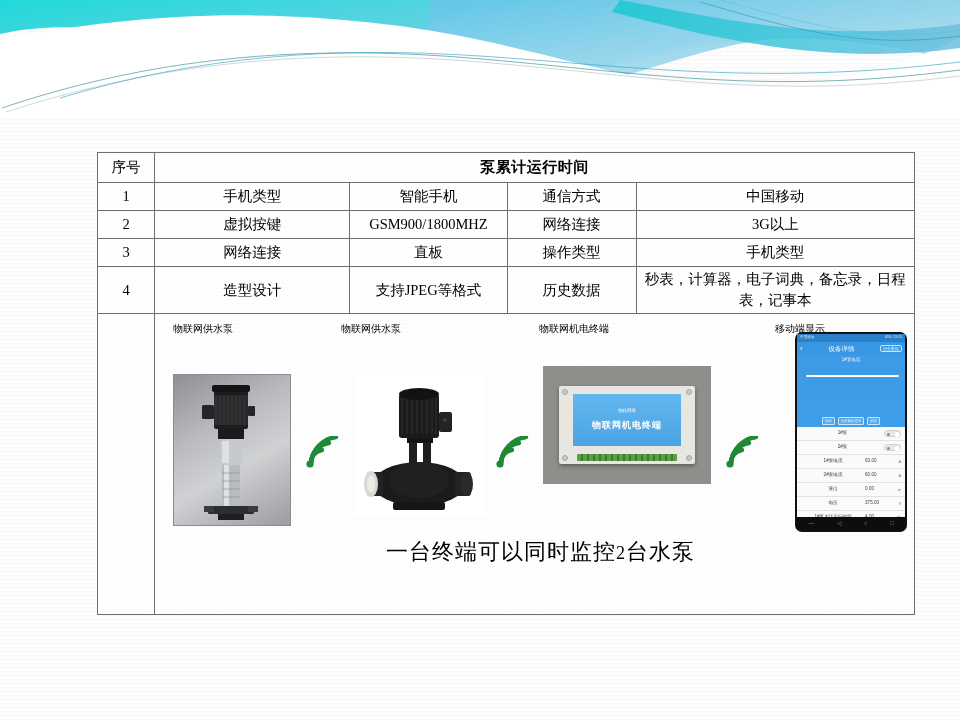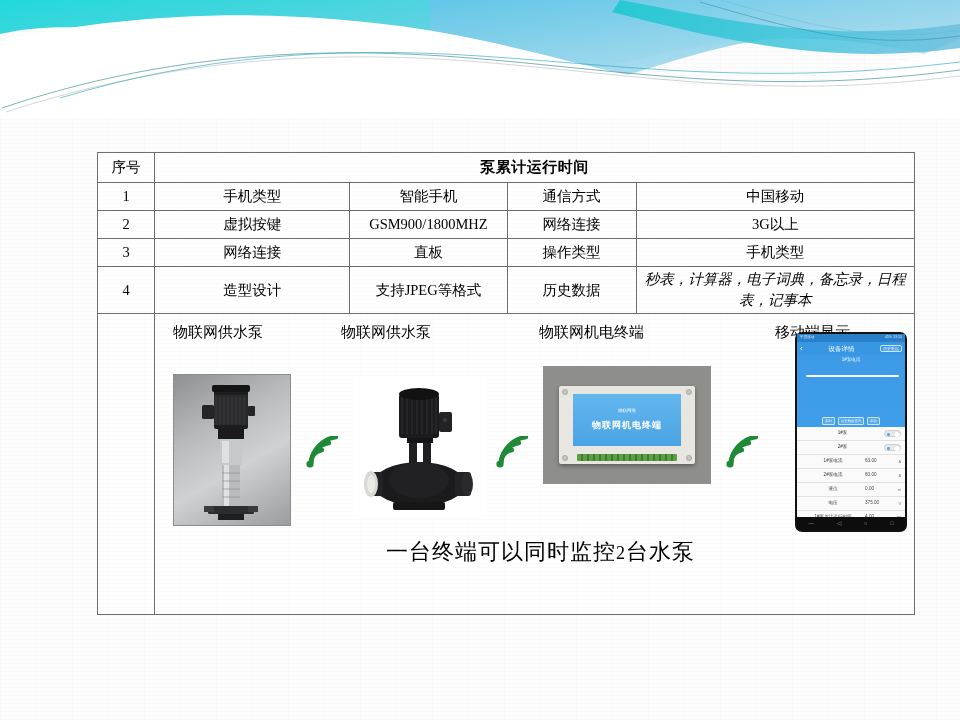--- a/index.html
+++ b/index.html
@@ -59,21 +59,21 @@
     font-size: 15px;
     letter-spacing: 0.5px;
   }
   .c-idx   { width: 58px; }
   .c-k1    { width: 200px; }
   .c-v1    { width: 158px; }
   .c-k2    { width: 132px; }
   .c-v2    { width: 285px; }
   tr.datarow td { height: 28px; }
   tr.row4 td { height: 44px; }
-  td.multiline { line-height: 1.4; padding: 3px 10px; font-style: italic; }
+  td.multiline { line-height: 1.4; padding: 3px 10px; }
 
   
   td#media-cell {
     height: 300px;
     padding: 0;
     position: relative;
     vertical-align: top;
     background: rgba(255,255,255,0.45);
   }
   td#media-left { width: 58px; background: rgba(255,255,255,0.45); }
@@ -86,21 +86,21 @@
 
   
   #captions {
     position: absolute;
     top: 8px; left: 0; width: 100%;
     height: 26px;
   }
   .cap {
     position: absolute;
     font-family: "Liberation Serif", "DejaVu Serif", serif;
-    font-size: 15px;
+    font-size: 10px;
     color: #000;
     white-space: nowrap;
   }
   .cap.c0 { left: 18px;  top: 0; }
   .cap.c1 { left: 186px; top: 0; }
   .cap.c2 { left: 384px; top: 0; }
   .cap.c3 { left: 620px; top: 0; }
 
   
   .device {

